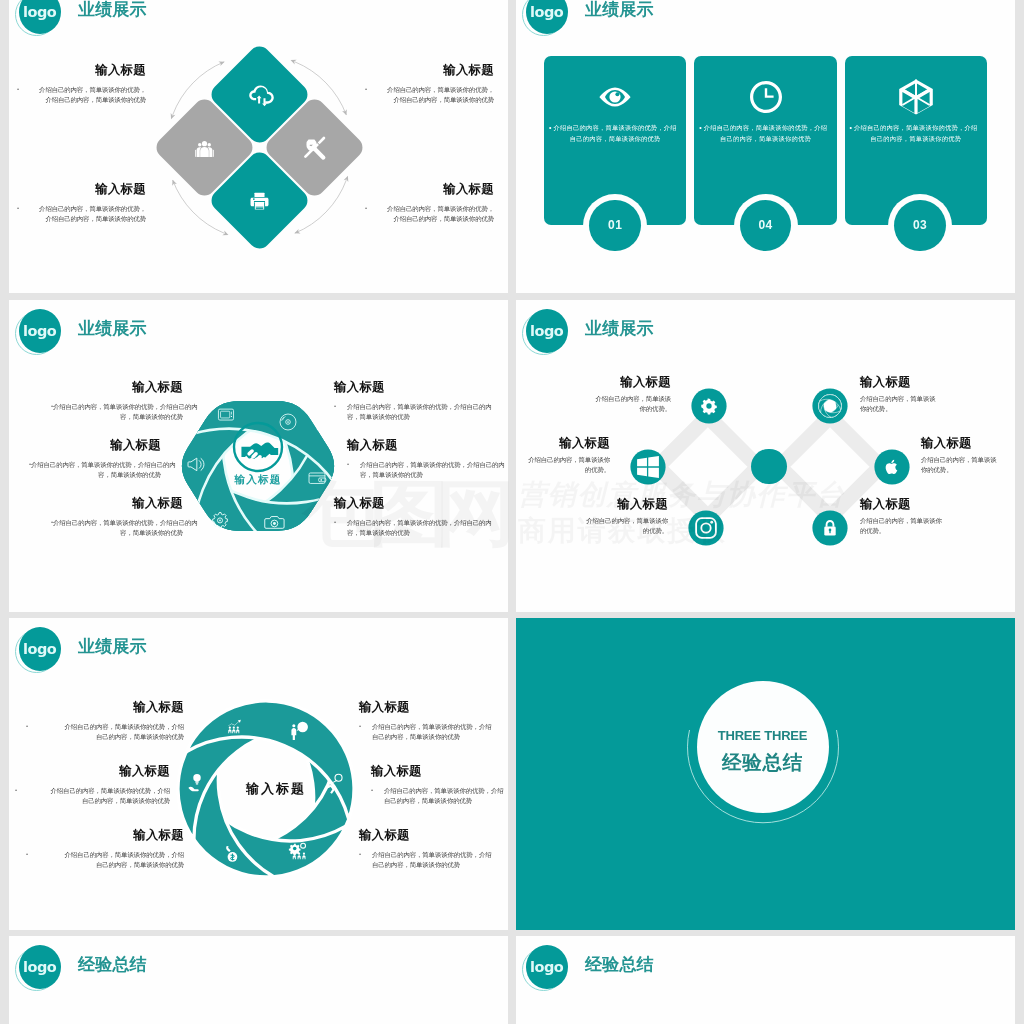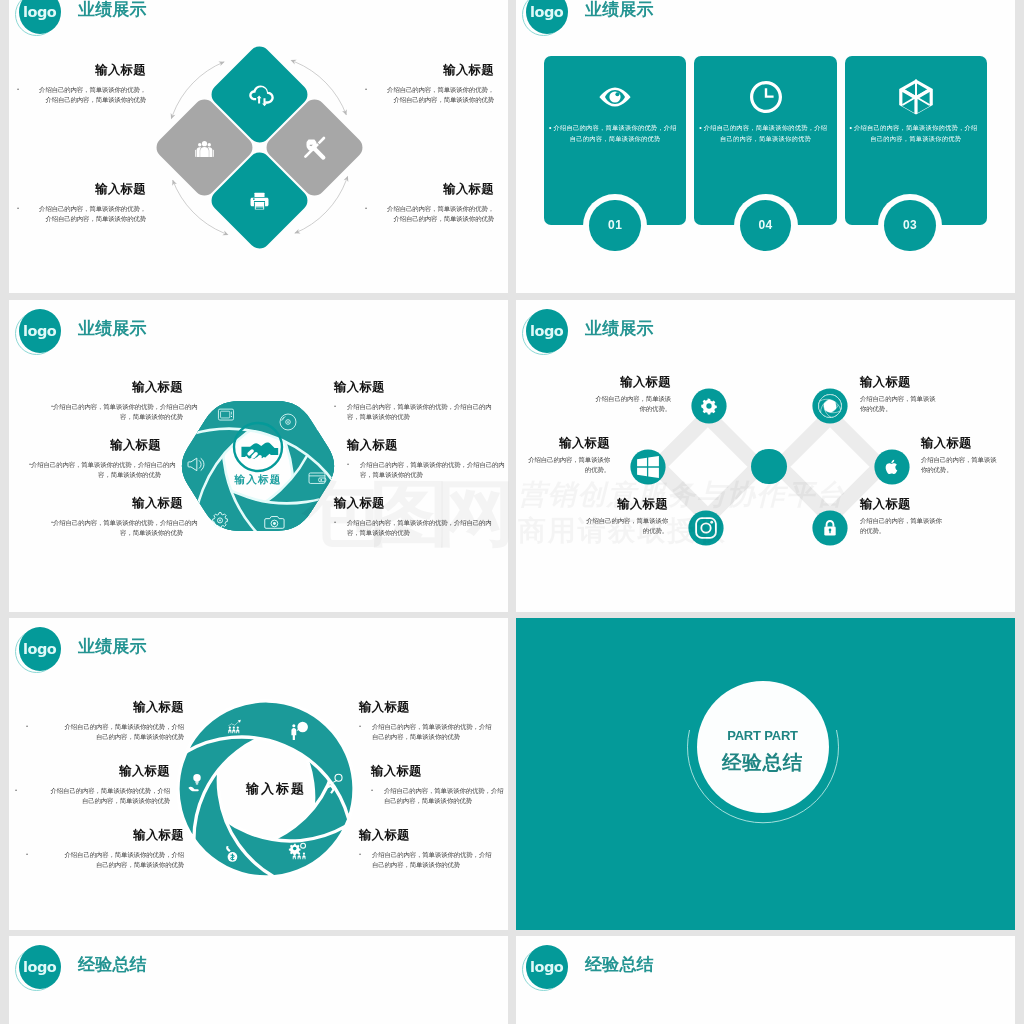--- a/index.html
+++ b/index.html
@@ -214,21 +214,21 @@
           <path d="M50 6 8 30v40l42 24 42-24V30zm0 9.3 31.5 18-31.5 18-31.5-18zM16 37.8l30 17.2v35.3L16 73.1zm38 52.5V55l30-17.2v35.3z" fill-rule="evenodd"></path>
           <path d="M16 33 50 52 84 33l-4-2.3L50 47.7 20 30.7z"></path>
           <path d="M50 47 50 6 M16 30 84 70 M84 30 16 70" stroke="#ffffff" stroke-width="5" fill="none"></path>
         </g>
       </svg>
       <div class="cardtext" style="left:333.6px;top:142px;width:132.3px;">
         <span class="bull2">•</span>
         <div class="cp">介绍自己的内容，简单谈谈你的优势，介绍</div>
         <div class="cp">自己的内容，简单谈谈你的优势</div>
       </div>
-      <div class="numwrap" style="left:362px;top:212.5px;">
+      <div class="numwrap" style="left:372px;top:212.5px;">
         <div class="numcirc"><span>03</span></div>
       </div>
     </div>
     <div class="slide sL r2">
       <div class="hdr">
         <div class="logo">
           <div class="ring"></div>
           <div class="disc"></div>
           <div class="txt">logo</div>
         </div>
@@ -564,21 +564,21 @@
           <div class="p">自己的内容，简单谈谈你的优势</div>
         </div>
       </div>
     </div>
     <div class="slide sR r3">
       <div style="position:absolute;left:0;top:0;width:499px;height:312px;background:#049a99;"></div>
       <svg width="180" height="180" viewBox="-90 -90 180 180" style="position:absolute;left:156.5px;top:39px;">
         <path d="M -73.5 -17 A 75.5 75.5 0 1 0 73.5 -17" fill="none" stroke="#a5e0dd" stroke-width="1"></path>
       </svg>
       <div class="coverdisc"></div>
-      <div class="coverlbl">PART PART</div>
+      <div class="coverlbl">THREE THREE</div>
       <div class="covertitle">经验总结</div>
     </div>
     <div class="slide sL r4">
       <div class="hdr">
         <div class="logo">
           <div class="ring"></div>
           <div class="disc"></div>
           <div class="txt">logo</div>
         </div>
         <div class="hdrtitle">经验总结</div>

